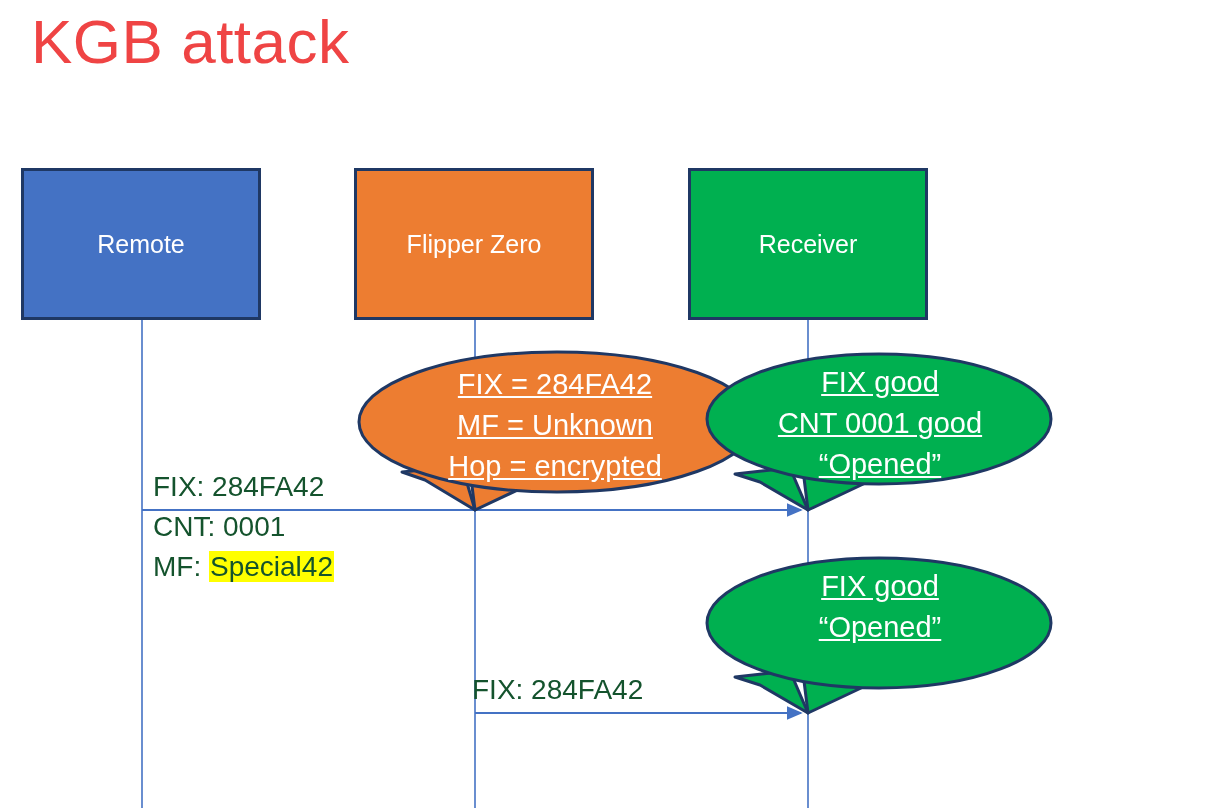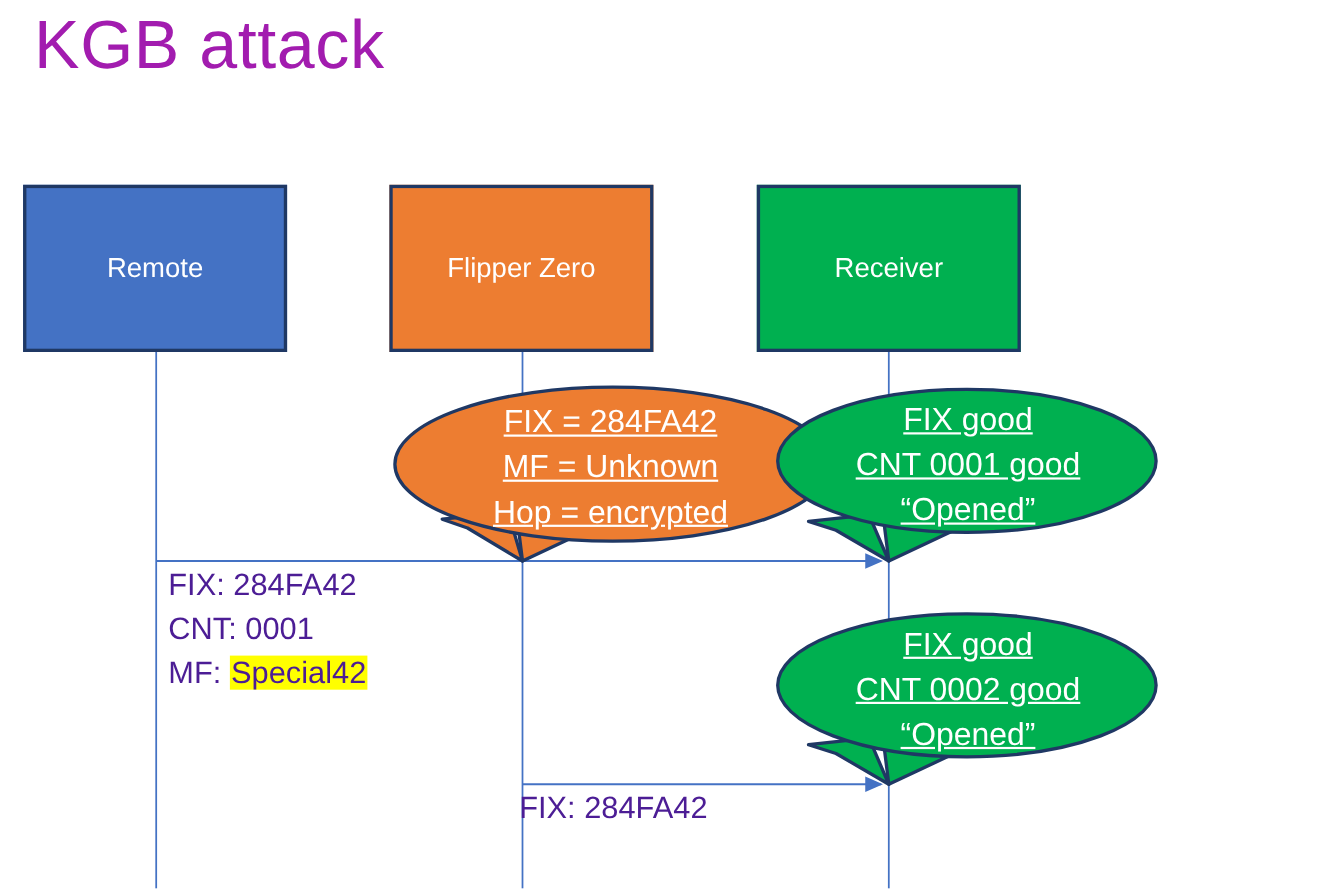--- a/index.html
+++ b/index.html
@@ -22,21 +22,21 @@
   }
 
   
   #slide-title {
     position: absolute;
     left: 31px;
     top: 8px;
     font-size: 62px;
     font-weight: 400;
     letter-spacing: 0.5px;
-    color: #a21caf;
+    color: #ef4444;
     white-space: nowrap;
     line-height: 1.1;
   }
 
   
   #canvas {
     position: absolute;
     left: 0;
     top: 0;
     width: 1218px;
@@ -73,23 +73,22 @@
   }
   #bubble-flipper-text   { left: 400px; top: 364px; width: 310px; }
   #bubble-receiver1-text { left: 740px; top: 362px; width: 280px; }
   #bubble-receiver2-text { left: 740px; top: 566px; width: 280px; }
 
   
   .msg-group {
     position: absolute;
     font-size: 28px;
     line-height: 40px;
-    color: #4c1d95;
+    color: #14532d;
     white-space: nowrap;
-    margin-top: 45px;
   }
   #msg-1 { left: 153px; top: 467px; }
   #msg-2 { left: 472px; top: 670px; }
 
   .msg-line { display: block; }
   .hl {
     background: #FFFF00;
     padding: 0 1px;
   }
 </style>
@@ -157,21 +156,20 @@
   </div>
 
   <div class="bubble-text" id="bubble-receiver1-text">
     <div>FIX good</div>
     <div>CNT 0001 good</div>
     <div>“Opened”</div>
   </div>
 
   <div class="bubble-text" id="bubble-receiver2-text">
     <div>FIX good</div>
-    <div>CNT 0002 good</div>
     <div>“Opened”</div>
   </div>
 
   <div class="msg-group" id="msg-1">
     <span class="msg-line">FIX: 284FA42</span>
     <span class="msg-line">CNT: 0001</span>
     <span class="msg-line"><span>MF: </span><span class="hl">Special42</span></span>
   </div>
 
   <div class="msg-group" id="msg-2">

